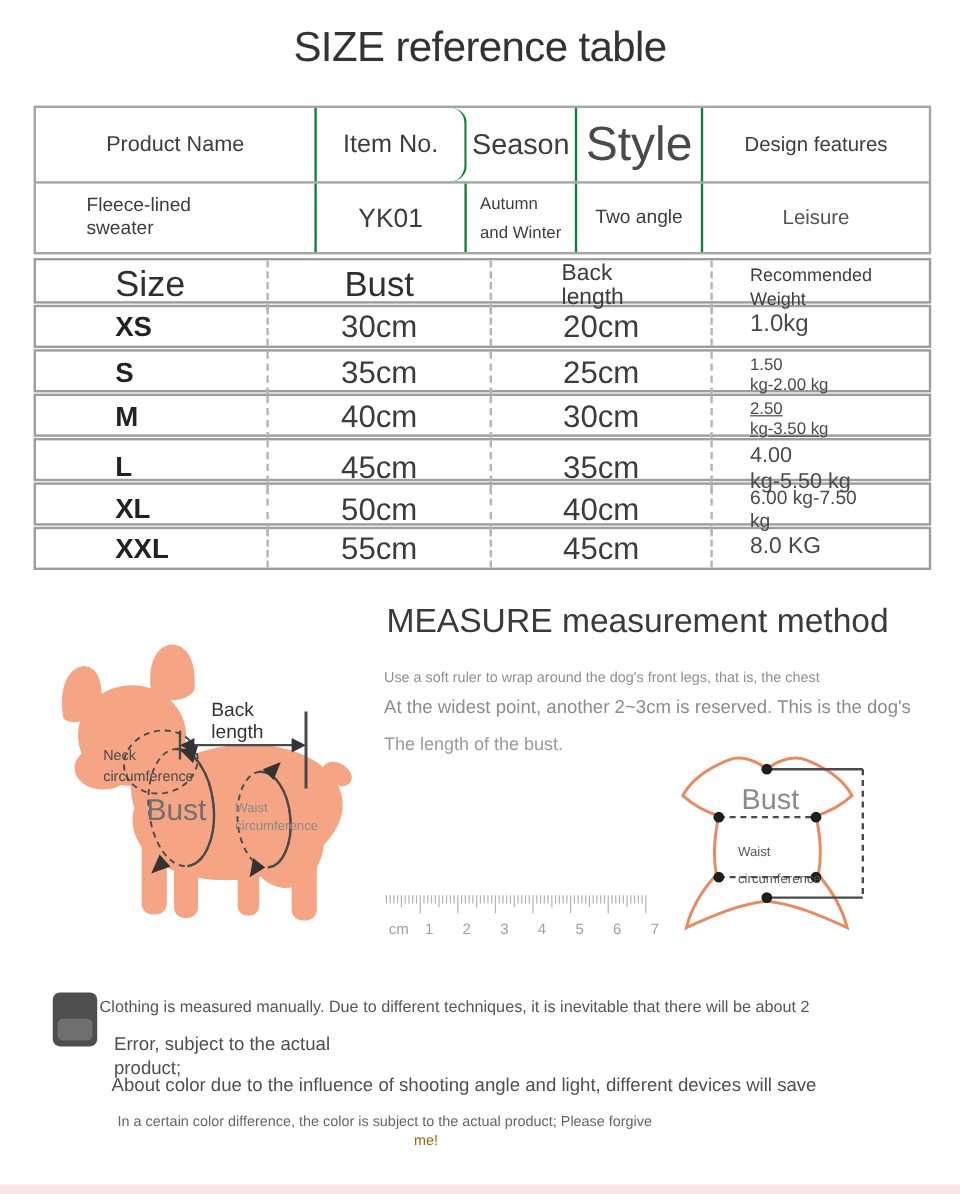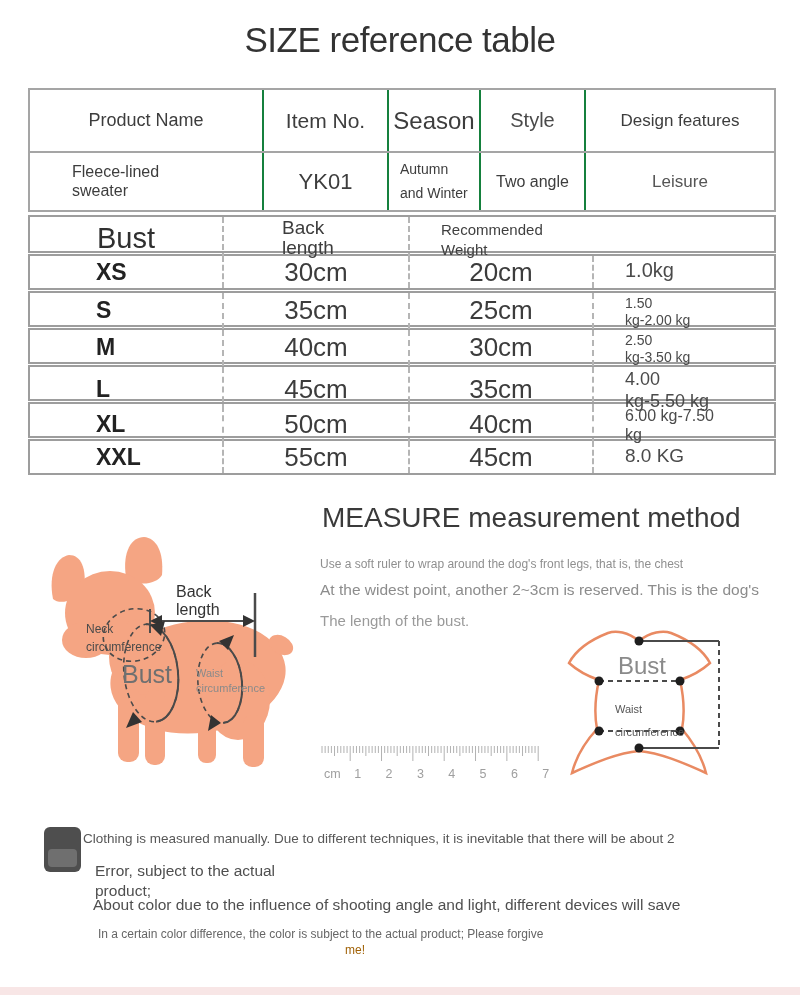--- a/index.html
+++ b/index.html
@@ -15,23 +15,23 @@
 
   
   .ptable{left:28px;top:88px;width:748px;border:2px solid #a5a5a5;box-sizing:border-box;background:#fff;}
   .prow{display:grid;grid-template-columns:234px 125px 92px 105px 1fr;}
   .phead{height:61px;border-bottom:2px solid #a5a5a5;}
   .pdata{height:57px;}
   .pcell{display:flex;align-items:center;justify-content:center;border-right:2px solid #15803d;
          box-sizing:border-box;color:#3d3d3d;white-space:pre-line;text-align:center;}
   .pcell:last-child{border-right:none;}
   .hc0{font-size:18px;}
-  .hc1{font-size:21px;}
+  .hc1{font-size:21px;border-radius:13px;}
   .hc2{font-size:24px;}
-  .hc3{font-size:20px;color:#4a4a4a;}
+  .hc3{font-size:40px;color:#4a4a4a;}
   .hc4{font-size:17px;}
   .dc0{font-size:16px;justify-content:flex-start;text-align:left;padding-left:42px;line-height:1.15;}
   .dc1{font-size:22px;font-weight:500;}
   .dc2{font-size:14px;justify-content:flex-start;text-align:left;padding-left:11px;line-height:1.7;}
   .dc3{font-size:16px;}
   .dc4{font-size:17px;color:#555;}
 
   
   .stable{left:28px;top:215px;width:748px;}
   .srow{display:grid;grid-template-columns:192px 186px 184px 1fr;height:36px;
@@ -42,21 +42,21 @@
   .scell + .scell{border-left:2px dashed #b5b5b5;}
   .sc0{justify-content:flex-start;padding-left:66px;}
   .sc3{justify-content:flex-start;align-items:flex-start;padding-left:31px;padding-top:2px;
        line-height:1.2;color:#4a4a4a;text-align:left;}
   .shead .sc0{font-size:30px;font-weight:500;color:#303030;}
   .shead .sc1{font-size:29px;font-weight:500;color:#303030;}
   .shead .sc2{font-size:19px;justify-content:flex-start;padding-left:58px;line-height:1.05;text-align:left;align-items:center;}
   .shead .sc3{font-size:15px;line-height:1.3;padding-top:3px;color:#3f3f3f;}
   .sval{font-size:23px;font-weight:600;color:#222;}
   .scm{font-size:26px;font-weight:500;color:#3c3c3c;}
-  .w0{font-size:20px;} .w1{font-size:14px;} .w2{font-size:14px;}
+  .w0{font-size:20px;} .w1{font-size:14px;} .w2{font-size:14px;text-decoration:underline;}
   .w3{font-size:18px;} .w4{font-size:16px;} .w5{font-size:19px;padding-top:4px;}
 
   
   .m-head{left:322px;top:502px;font-size:28px;font-weight:500;color:#3a3a3a;}
   .m-l1{left:320px;top:557px;font-size:12px;color:#8f8f8f;}
   .m-l2{left:320px;top:581px;font-size:15.5px;color:#8c8c8c;}
   .m-l3{left:320px;top:612px;font-size:15px;color:#9a9a9a;}
 
   
   #dog-svg{left:38px;top:535px;}
@@ -99,20 +99,21 @@
       <div class="pcell dc1">YK01</div>
       <div class="pcell dc2">Autumn
 and Winter</div>
       <div class="pcell dc3">Two angle</div>
       <div class="pcell dc4">Leisure</div>
     </div>
   </div>
 
   <div class="stable abs">
     <div class="srow shead">
+      <div class="scell sc0">Size</div>
       <div class="scell sc1">Bust</div>
       <div class="scell sc2">Back
 length</div>
       <div class="scell sc3">Recommended
 Weight</div>
     </div>
     <div class="srow">
       <div class="scell sc0 sval">XS</div>
       <div class="scell scm">30cm</div>
       <div class="scell scm">20cm</div>

